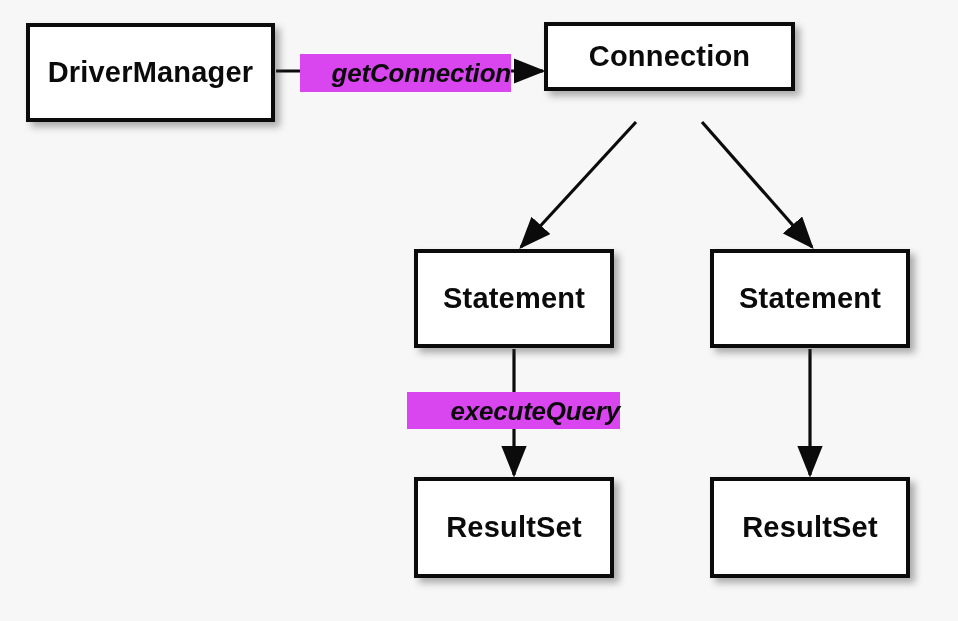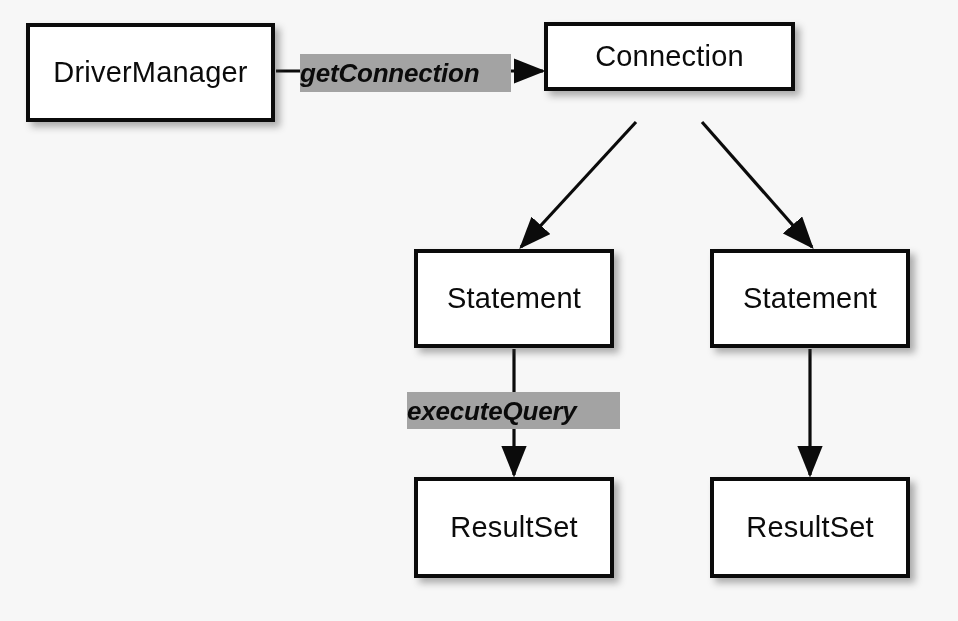--- a/index.html
+++ b/index.html
@@ -34,33 +34,33 @@
     border: 4px solid #0b0b0b;
     box-shadow: 5px 5px 7px rgba(60,60,60,0.40);
     display: flex;
     align-items: center;
     justify-content: center;
     z-index: 3;
   }
   .node-label {
     font-family: "Liberation Sans", sans-serif;
     font-size: 29px;
-    font-weight: 400;
+    font-weight: 700;
     letter-spacing: 0.2px;
     color: #0b0b0b;
     line-height: 1;
     white-space: nowrap;
   }
   .edge-label {
     position: absolute;
     box-sizing: border-box;
-    background: #a3a3a3;
+    background: #d946ef;
     display: flex;
     align-items: center;
-    justify-content: flex-start;
+    justify-content: flex-end;
     z-index: 4;
   }
   .edge-label-text {
     font-family: "Liberation Sans", sans-serif;
     font-style: italic;
     font-weight: 700;
     font-size: 26px;
     letter-spacing: -0.2px;
     color: #0b0b0b;
     line-height: 1;

